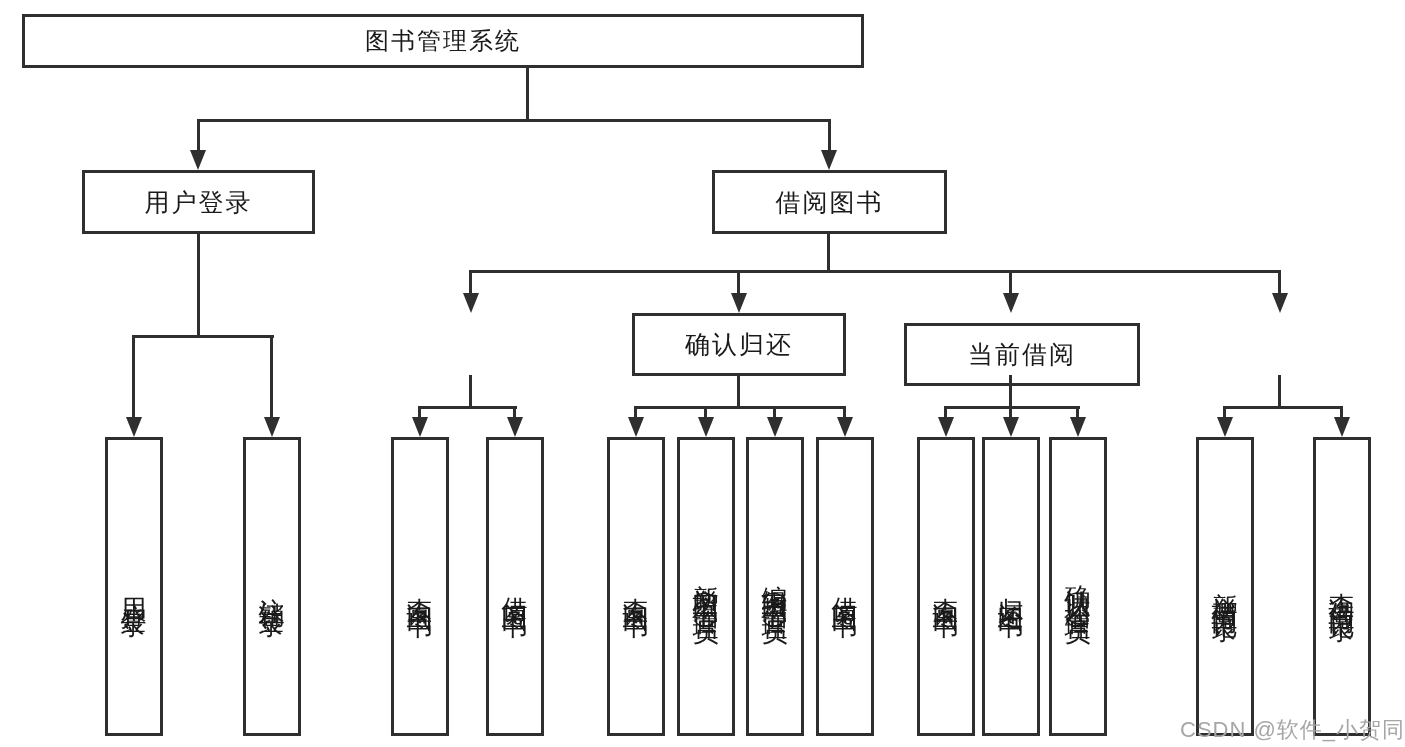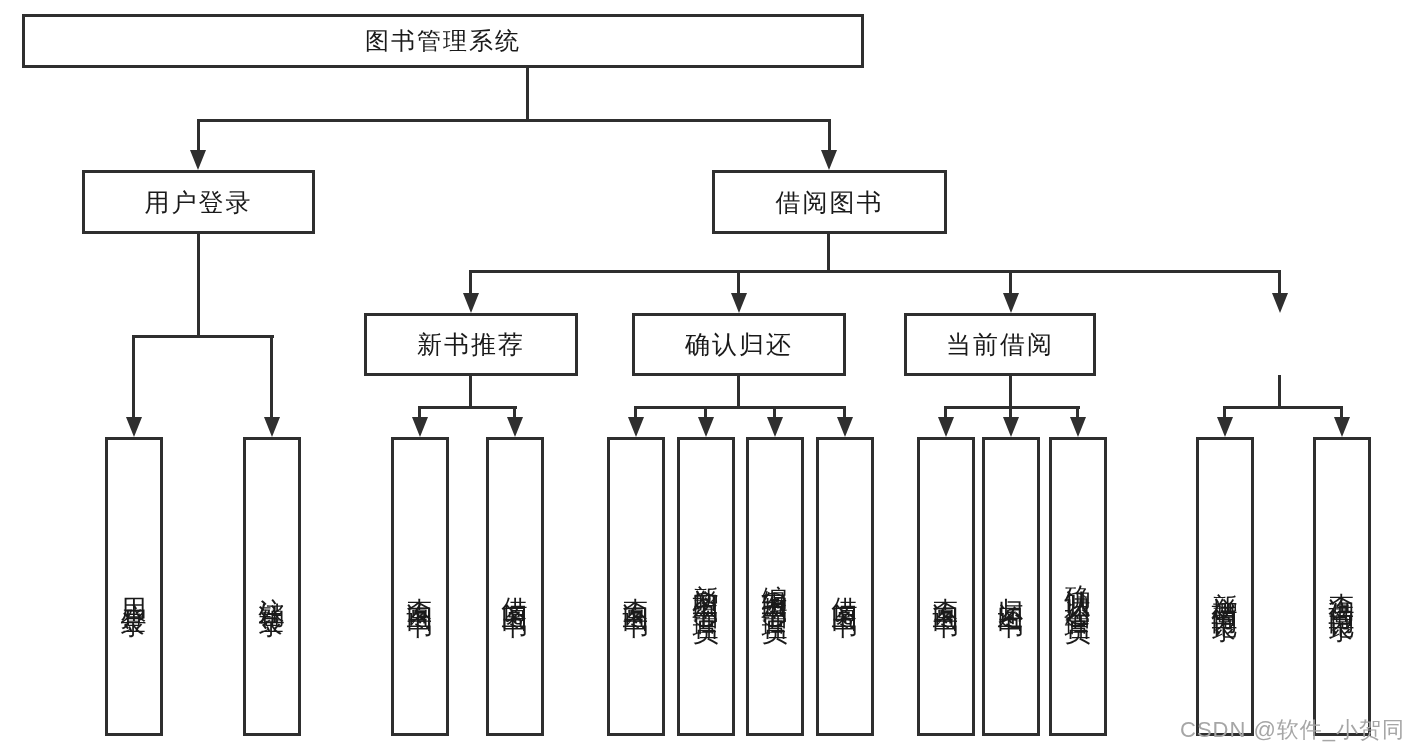--- a/index.html
+++ b/index.html
@@ -62,27 +62,24 @@
   <div class="line" style="left:469px;top:270px;width:812px;height:3px;"></div>
   <div class="line" style="left:469px;top:270px;width:3px;height:25px;"></div>
   <div class="arrow" style="left:463px;top:293px;"></div>
   <div class="line" style="left:737px;top:270px;width:3px;height:25px;"></div>
   <div class="arrow" style="left:731px;top:293px;"></div>
   <div class="line" style="left:1009px;top:270px;width:3px;height:25px;"></div>
   <div class="arrow" style="left:1003px;top:293px;"></div>
   <div class="line" style="left:1278px;top:270px;width:3px;height:25px;"></div>
   <div class="arrow" style="left:1272px;top:293px;"></div>
 
-  <div class="box" style="left:364px;top:313px;width:214px;height:63px;">
-    <span class="hlabel">新书推荐</span>
-  </div>
   <div class="box" style="left:632px;top:313px;width:214px;height:63px;">
     <span class="hlabel">确认归还</span>
   </div>
-  <div class="box" style="left:904px;top:313px;width:192px;height:63px;">
+  <div class="box" style="left:904px;top:323px;width:236px;height:63px;">
     <span class="hlabel">当前借阅</span>
   </div>
 
   <div class="line" style="left:469px;top:375px;width:3px;height:33px;"></div>
   <div class="line" style="left:418px;top:406px;width:99px;height:3px;"></div>
   <div class="line" style="left:418px;top:406px;width:3px;height:13px;"></div>
   <div class="arrow" style="left:412px;top:417px;"></div>
   <div class="line" style="left:513px;top:406px;width:3px;height:13px;"></div>
   <div class="arrow" style="left:507px;top:417px;"></div>
 

